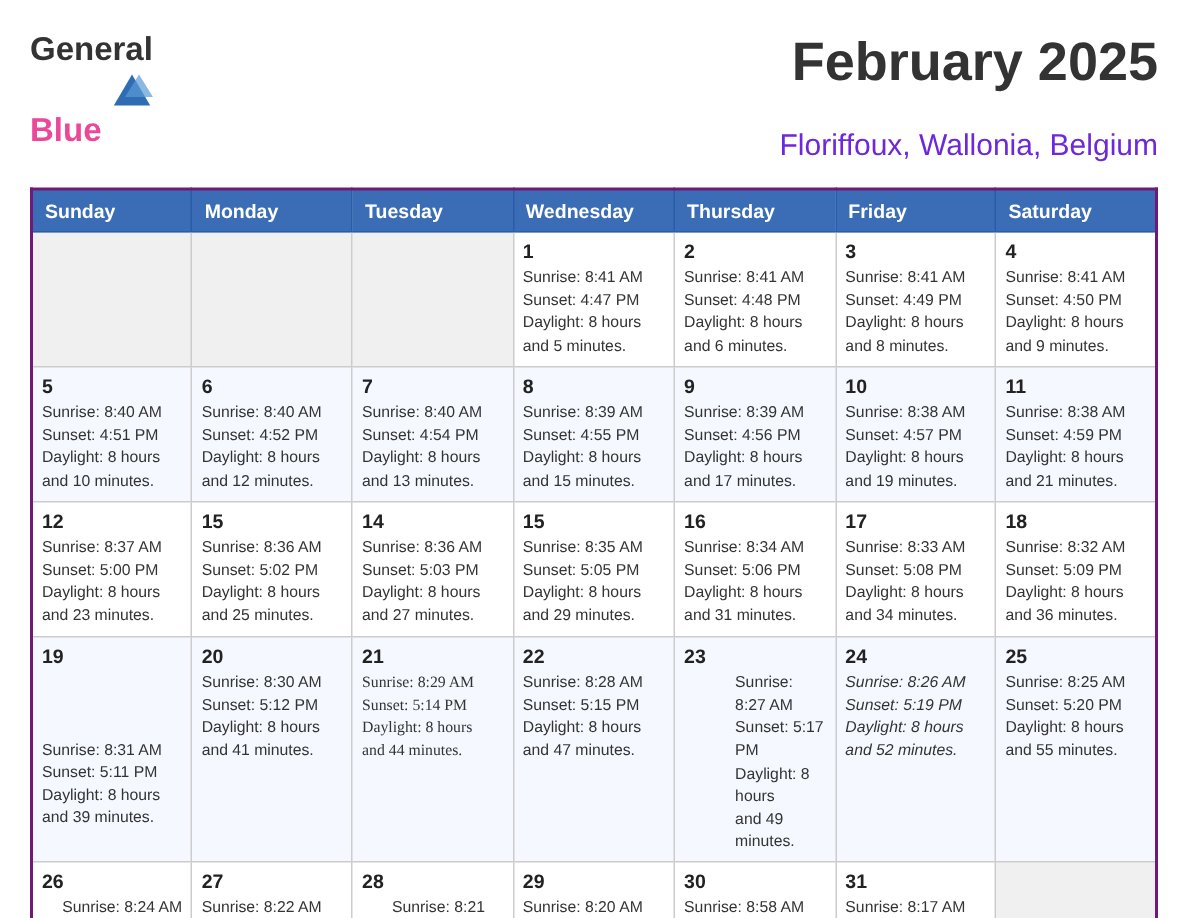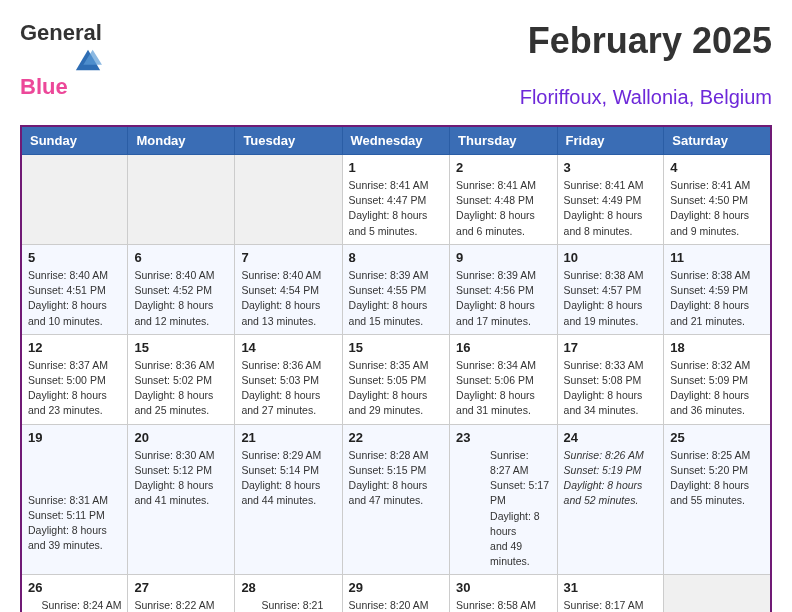--- a/index.html
+++ b/index.html
@@ -273,21 +273,21 @@
         </td>
         <td>
           <div class="day-number">20</div>
           <div class="day-info" style="white-space: pre-line;">Sunrise: 8:30 AM
 Sunset: 5:12 PM
 Daylight: 8 hours
 and 41 minutes.</div>
         </td>
         <td>
           <div class="day-number">21</div>
-          <div class="day-info" style="white-space: pre-line;">Sunrise: 8:29 AM
+          <div class="day-info" style="white-space: pre-line; font-family: Liberation Serif, serif;">Sunrise: 8:29 AM
 Sunset: 5:14 PM
 Daylight: 8 hours
 and 44 minutes.</div>
         </td>
         <td>
           <div class="day-number">22</div>
           <div class="day-info" style="white-space: pre-line;">Sunrise: 8:28 AM
 Sunset: 5:15 PM
 Daylight: 8 hours
 and 47 minutes.</div>

